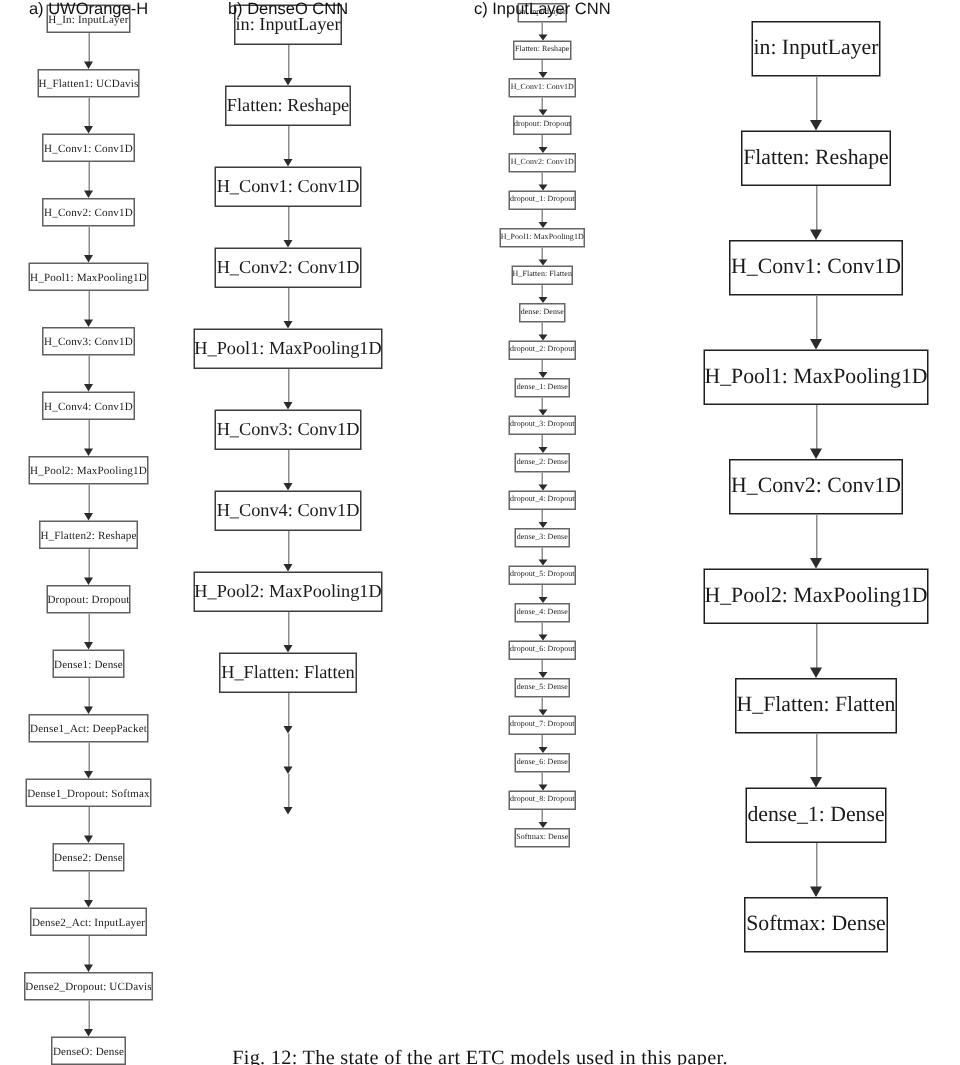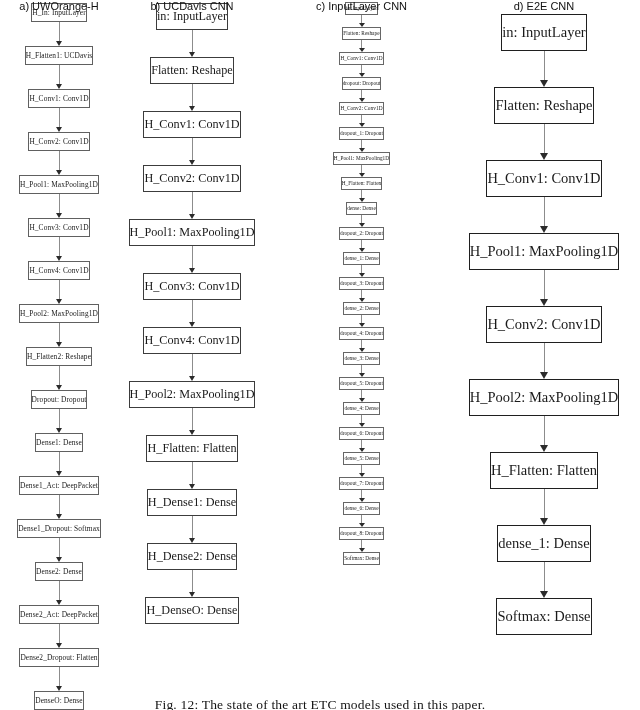--- a/index.html
+++ b/index.html
@@ -221,26 +221,26 @@
       <div class="node">Dense1_Dropout: Softmax</div>
       <div class="arrow">
         <div class="shaft"></div>
         <div class="head"></div>
       </div>
       <div class="node">Dense2: Dense</div>
       <div class="arrow">
         <div class="shaft"></div>
         <div class="head"></div>
       </div>
-      <div class="node">Dense2_Act: DeepPacket</div>
-      <div class="arrow">
-        <div class="shaft"></div>
-        <div class="head"></div>
-      </div>
-      <div class="node">Dense2_Dropout: Flatten</div>
+      <div class="node">Dense2_Act: InputLayer</div>
+      <div class="arrow">
+        <div class="shaft"></div>
+        <div class="head"></div>
+      </div>
+      <div class="node">Dense2_Dropout: UCDavis</div>
       <div class="arrow">
         <div class="shaft"></div>
         <div class="head"></div>
       </div>
       <div class="node">DenseO: Dense</div>
     </div>
   <div class="column" id="col-b">
       <div class="node">in: InputLayer</div>
       <div class="arrow">
         <div class="shaft"></div>
@@ -279,31 +279,28 @@
       <div class="node">H_Pool2: MaxPooling1D</div>
       <div class="arrow">
         <div class="shaft"></div>
         <div class="head"></div>
       </div>
       <div class="node">H_Flatten: Flatten</div>
       <div class="arrow">
         <div class="shaft"></div>
         <div class="head"></div>
       </div>
-      <div class="node">H_Dense1: Dense</div>
-      <div class="arrow">
-        <div class="shaft"></div>
-        <div class="head"></div>
-      </div>
-      <div class="node">H_Dense2: Dense</div>
-      <div class="arrow">
-        <div class="shaft"></div>
-        <div class="head"></div>
-      </div>
-      <div class="node">H_DenseO: Dense</div>
+      <div class="arrow">
+        <div class="shaft"></div>
+        <div class="head"></div>
+      </div>
+      <div class="arrow">
+        <div class="shaft"></div>
+        <div class="head"></div>
+      </div>
     </div>
   <div class="column" id="col-c">
       <div class="node">in: InputLayer</div>
       <div class="arrow">
         <div class="shaft"></div>
         <div class="head"></div>
       </div>
       <div class="node">Flatten: Reshape</div>
       <div class="arrow">
         <div class="shaft"></div>
@@ -449,19 +446,18 @@
       </div>
       <div class="node">dense_1: Dense</div>
       <div class="arrow">
         <div class="shaft"></div>
         <div class="head"></div>
       </div>
       <div class="node">Softmax: Dense</div>
     </div>
 
   <div class="subcaption" id="cap-a">a) UWOrange-H</div>
-  <div class="subcaption" id="cap-b">b) UCDavis CNN</div>
+  <div class="subcaption" id="cap-b">b) DenseO CNN</div>
   <div class="subcaption" id="cap-c">c) InputLayer CNN</div>
-  <div class="subcaption" id="cap-d">d) E2E CNN</div>
 
   <div id="fig-caption">Fig. 12: The state of the art ETC models used in this paper.</div>
 
 </div>
 
 </body></html>

